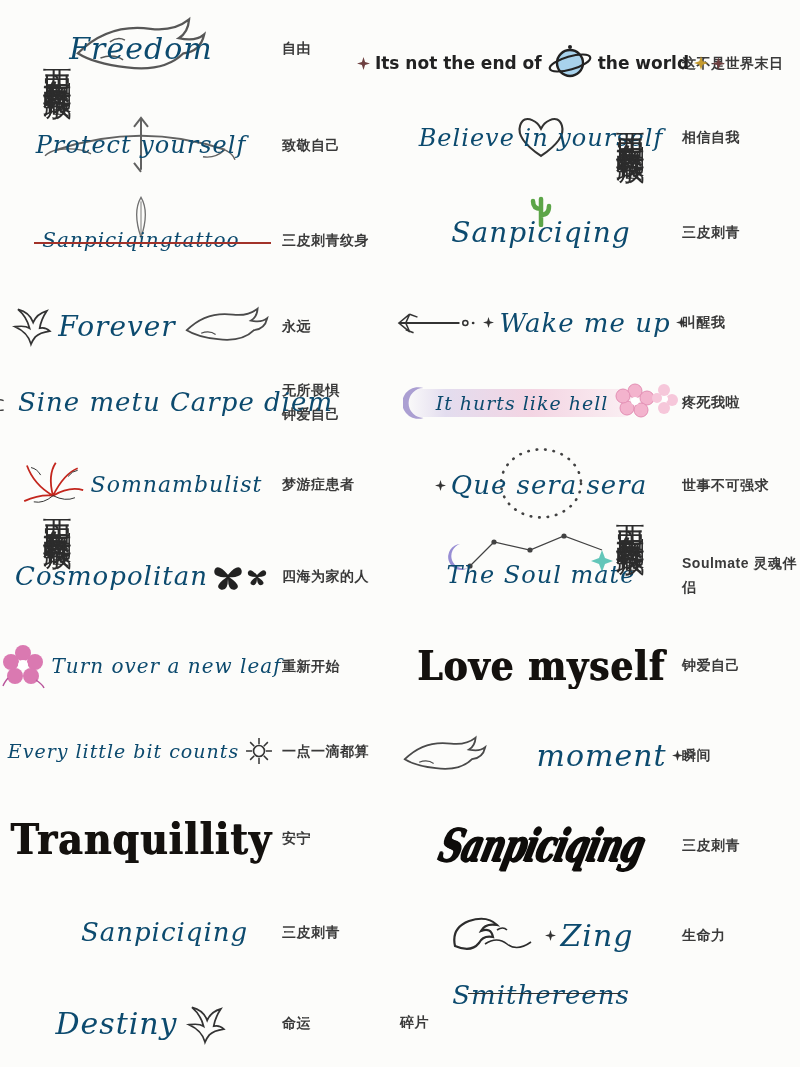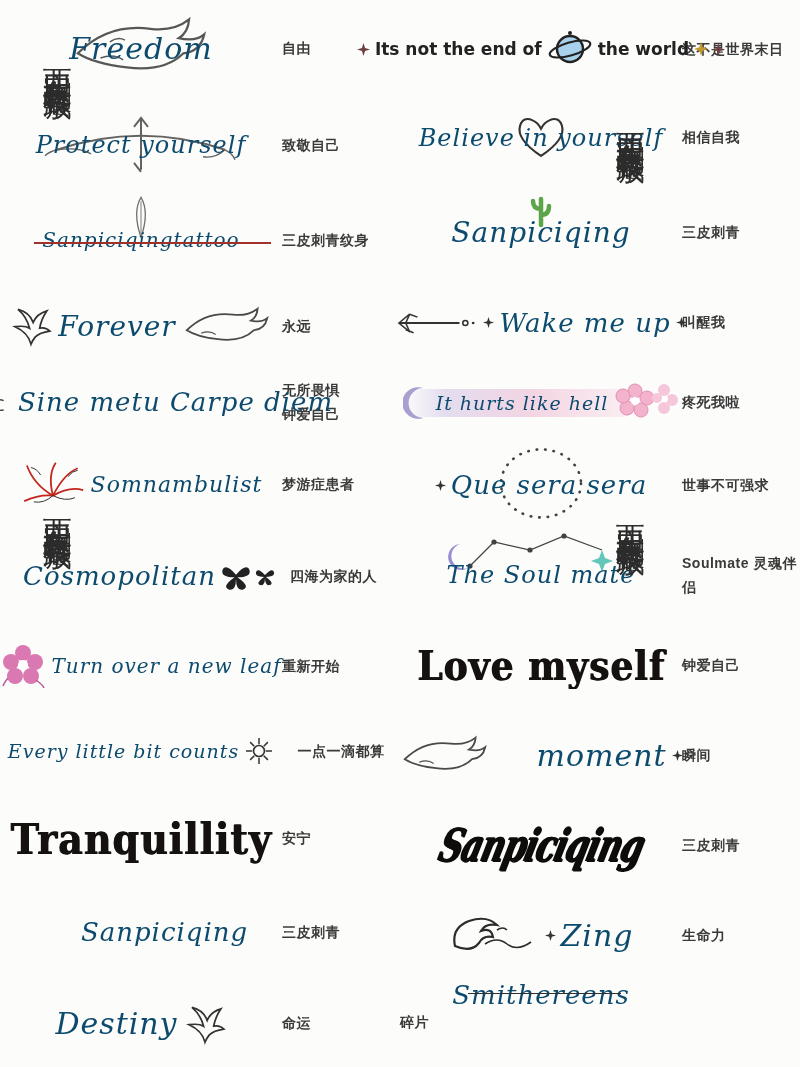--- a/index.html
+++ b/index.html
@@ -158,21 +158,21 @@
           </span>
         </span>
       <span class="script v-cursive" style="font-size: 22px;">Somnambulist</span>
 
     </div>
     <div class="caption">
       <span class="cap1">梦游症患者</span>
 
     </div>
   </div>
-    <div class="cell" style="left: 0px; top: 530px; height: 92px; padding-left: 8px;">
+    <div class="cell" style="left: 0px; top: 530px; height: 92px;">
     <div class="design">
 
       <span class="script v-cursive" style="font-size: 26px;">Cosmopolitan</span>
 
       <span class="trail-slot">
           <span class="ic">
             <svg width="30" height="30" viewBox="0 0 44 44">
               <path d="M22 20Q6 2 2 14q-2 10 18 10Q0 38 12 42q10 2 10-16M22 20Q38 2 42 14q2 10-18 10 20 14 8 18-10 2-10-16" fill="#222"></path>
             </svg>
           </span>
@@ -207,21 +207,21 @@
           </span>
         </span>
       <span class="script v-cursive" style="font-size: 20px;">Turn over a new leaf</span>
 
     </div>
     <div class="caption">
       <span class="cap1">重新开始</span>
 
     </div>
   </div>
-    <div class="cell" style="left: 0px; top: 710px; height: 82px; text-align: center;">
+    <div class="cell" style="left: 0px; top: 710px; height: 82px;">
     <div class="design">
 
       <span class="script v-cursive" style="font-size: 19px;">Every little bit counts</span>
 
       <span class="trail-slot">
           <span class="ic">
             <svg width="30" height="30" viewBox="0 0 44 44">
               <circle cx="22" cy="22" r="8" fill="none" stroke="#333" stroke-width="2.4"></circle>
               <g stroke="#333" stroke-width="2.2">
                 <path d="M22 3v9M22 32v9M3 22h9M32 22h9M9 9l6 6M35 9l-6 6M9 35l6-6M29 29l6 6"></path>
@@ -276,21 +276,21 @@
             </svg>
           </span>
         </span>
 
     </div>
     <div class="caption">
       <span class="cap1">命运</span>
 
     </div>
   </div>
-    <div class="cell" style="left: 400px; top: 4px; height: 90px;">
+    <div class="cell" style="left: 400px; top: 18px; height: 90px;">
     <div class="design">
       <span class="lead-slot">
           <span class="ic">
             <svg width="13" height="13" viewBox="0 0 20 20">
               <path d="M10 0l2.4 7.6L20 10l-7.6 2.4L10 20l-2.4-7.6L0 10l7.6-2.4Z" fill="#6e4040"></path>
             </svg>
           </span>
         </span>
       <span class="script v-print" style="font-size: 17px;">Its not the end of</span>
       <span class="mid-slot">

